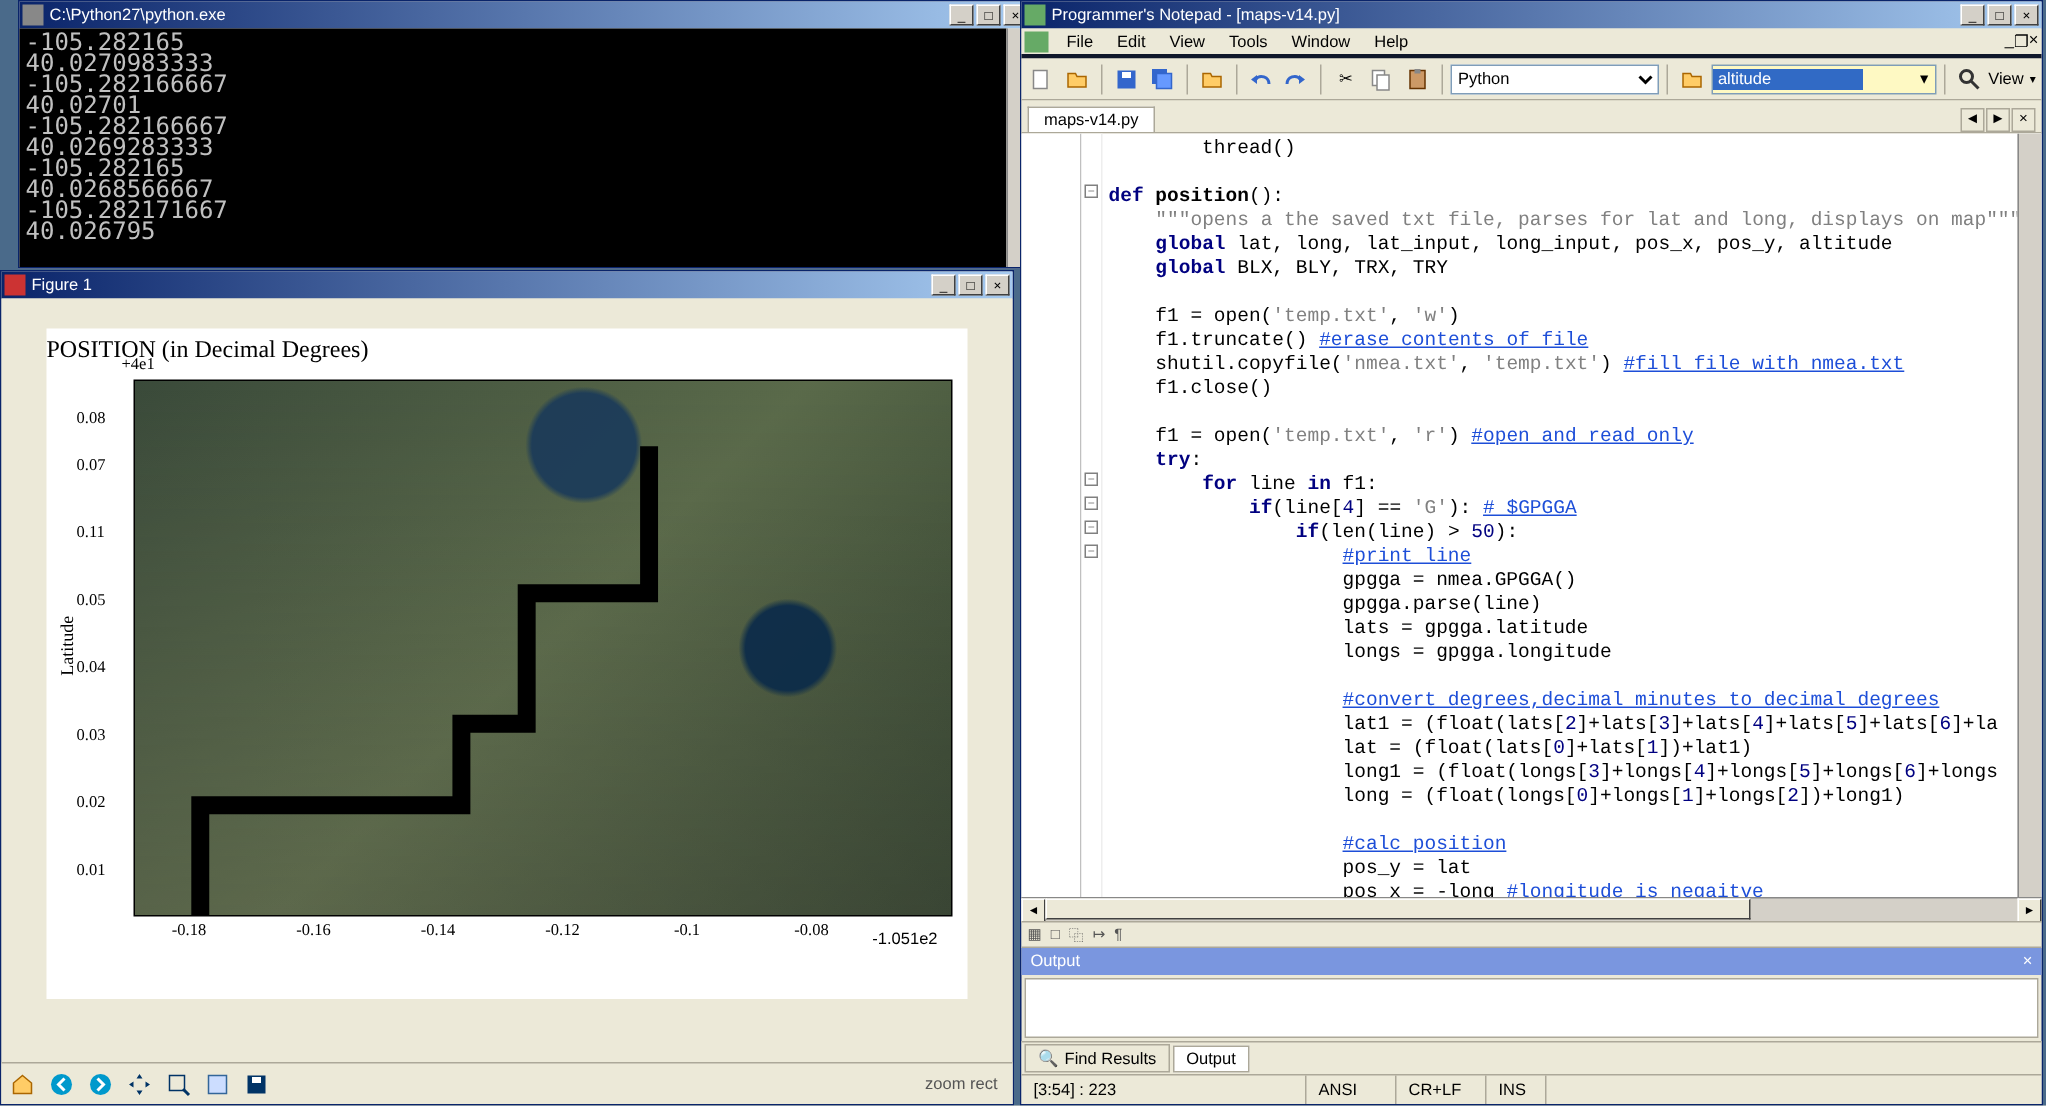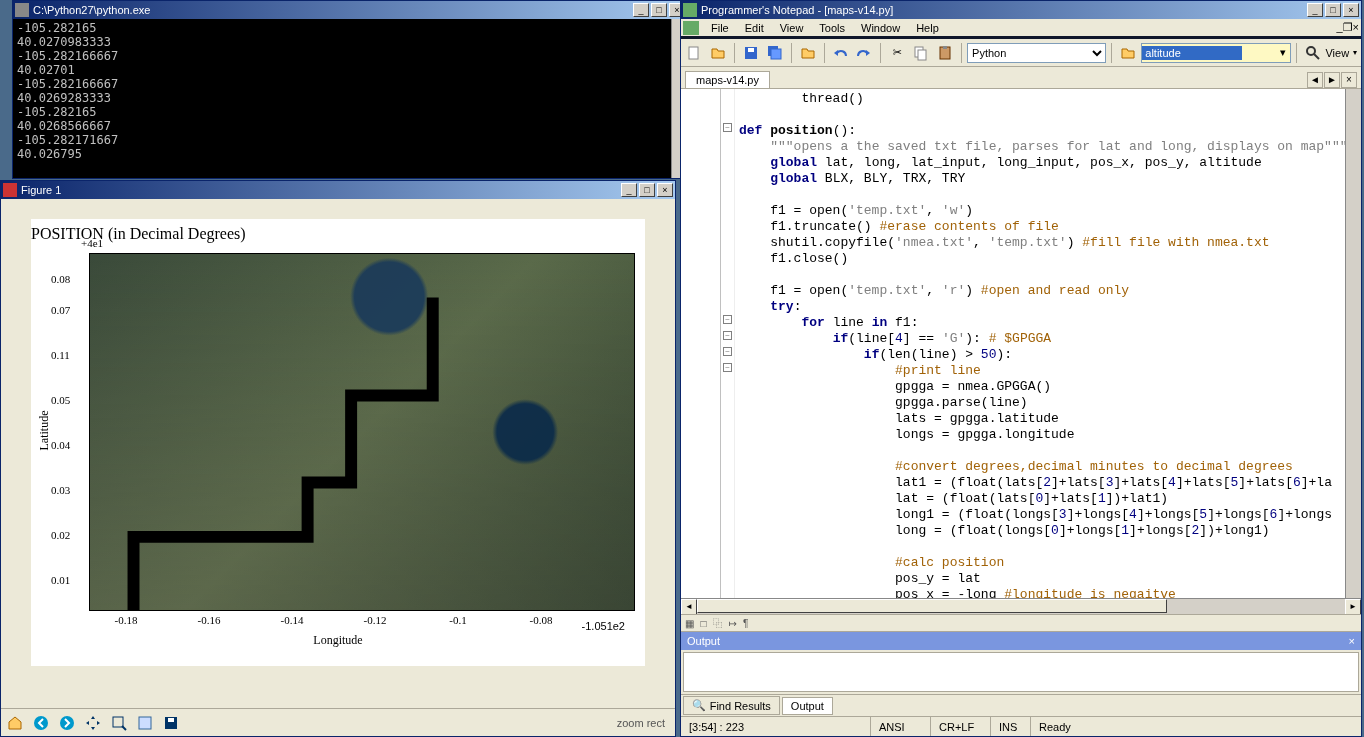--- a/index.html
+++ b/index.html
@@ -2,21 +2,21 @@
 <html><head>
 <meta charset="utf-8">
 <style>
 * { box-sizing: border-box; margin: 0; padding: 0; }
 body { font-family: "Tahoma", sans-serif; font-size: 11px; background: #4a6a8a; width: 1364px; height: 737px; overflow: hidden; position: relative; }
 .window { position: absolute; background: #ece9d8; border: 1px solid #0a246a; display: flex; flex-direction: column; }
 .titlebar { background: linear-gradient(to right, #0a246a, #a6caf0); color: white; height: 18px; display: flex; align-items: center; padding: 0 2px; font-size: 11px; }
 .titlebar .icon { width: 14px; height: 14px; background: #888; margin-right: 4px; display: inline-block; }
 .titlebar .title { flex: 1; }
 .titlebar .wbtn { width: 16px; height: 14px; background: #d4d0c8; border: 1px solid #fff; border-right-color:#404040; border-bottom-color:#404040; margin-left: 2px; font-size: 9px; line-height: 12px; text-align: center; color:#000; cursor:pointer; }
-.console-body { background: #000; color: #c0c0c0; font-family: "Lucida Console", monospace; font-size: 12px; padding: 2px 4px; flex: 1; overflow: hidden; white-space: pre; line-height: 14px; }
+.console-body { background: #000; color: #c0c0c0; font-family: "Lucida Console", monospace; font-size: 16px; padding: 2px 4px; flex: 1; overflow: hidden; white-space: pre; line-height: 14px; }
 .console-scroll { width: 16px; background: #d4d0c8; border-left:1px solid #888; }
 .console-wrap { display:flex; flex:1; }
 
 
 .fig-body { flex:1; background: #ece9d8; position: relative; }
 .plot-area { position: absolute; left: 30px; top: 20px; right: 30px; bottom: 70px; background: #fff; }
 .plot-title { position:absolute; top: 6px; left:0; right:0; font-size: 16px; font-family: serif; }
 .plot-offset-y { position:absolute; top: 18px; left: 50px; font-size:11px; font-family: serif; }
 .plot-offset-x { position:absolute; bottom: 34px; right: 20px; font-size:11px; font-family: Liberation Sans, sans-serif; }
 .ylabel { position:absolute; left: -6px; top: 50%; transform: rotate(-90deg) translateX(20px); font-size: 12px; font-family: serif; }
@@ -49,21 +49,21 @@
 .pn-tab-controls { margin-left:auto; display:flex; }
 .pn-tab-btn { width:16px; height:16px; border:1px solid #aca899; background:#ece9d8; font-size:10px; text-align:center; line-height:14px; cursor:pointer; margin-left:1px; }
 .code-area { flex:1; background:#fff; overflow:hidden; position:relative; display:flex; }
 .code-gutter { width:40px; background:#fff; border-right:1px solid #c0c0c0; }
 .fold-gutter { width:14px; background:#fff; border-right:1px solid #eee; position:relative; }
 .fold-box { width:9px; height:9px; border:1px solid #808080; position:absolute; left:2px; font-size:8px; line-height:7px; text-align:center; color:#808080; background:#fff; }
 .code-text { flex:1; font-family: "Courier New", monospace; font-size: 13px; line-height: 16px; padding: 2px 4px; white-space: pre; overflow:hidden; }
 .kw { color: #000080; font-weight: bold; }
 .fn { color: #000000; font-weight: bold; }
 .str { color: #808080; }
-.cmt { color: #a16207; }
+.cmt { color: #1d4ed8; text-decoration: underline; }
 .num { color: #000080; }
 .scrollbar-v { width:16px; background:#d4d0c8; border-left:1px solid #888; }
 .scrollbar-h { height:16px; background:#d4d0c8; border-top:1px solid #888; display:flex; }
 .sb-btn { width:16px; height:16px; background:#ece9d8; border:1px solid #fff; border-right-color:#404040; border-bottom-color:#404040; font-size:8px; text-align:center; line-height:14px; }
 .sb-thumb-h { height:14px; background:#ece9d8; border:1px solid #fff; border-right-color:#404040; border-bottom-color:#404040; margin-top:0; }
 .pn-small-toolbar { height:18px; background:#ece9d8; border-top:1px solid #aca899; border-bottom:1px solid #aca899; display:flex; align-items:center; padding:0 4px; gap:6px; font-size:10px; color:#555; }
 .pn-output-head { height:18px; background:#7a96df; color:#fff; display:flex; align-items:center; padding:0 6px; font-size:11px; }
 .pn-output-head .x { margin-left:auto; cursor:pointer; }
 .pn-output-body { height:40px; background:#fff; border:1px solid #aca899; margin:2px; }
 .pn-bottom-tabs { height:22px; background:#ece9d8; border-top:1px solid #aca899; display:flex; align-items:center; padding:2px; gap:2px; }
@@ -105,21 +105,20 @@
     <span class="title">Figure 1</span>
     <span class="wbtn">_</span>
     <span class="wbtn">□</span>
     <span class="wbtn">×</span>
   </div>
   <div class="fig-body">
     <div class="plot-area">
       <div class="plot-title">POSITION (in Decimal Degrees)</div>
       <div class="plot-offset-y">+4e1</div>
       <div class="ylabel">Latitude</div>
-      <div class="xlabel">Longitude</div>
       <div class="plot-offset-x">-1.051e2</div>
       <div class="map-canvas">
         <svg class="track-path" viewBox="0 0 100 100" preserveAspectRatio="none">
           <polyline points="63,8 63,26 48,26 48,42 40,42 40,52 8,52 8,68" stroke="#000" stroke-width="2.2" fill="none"></polyline>
           <circle cx="8" cy="68" r="1.8" fill="#1040ff"></circle>
         </svg>
       </div>
 
       <span class="ytick" style="top:60px">0.08</span>
       <span class="ytick" style="top:91px">0.07</span>
@@ -362,15 +361,14 @@
       </div>
     <div class="pn-btab active">
         <span>Output</span>
       </div>
   </div>
   <div class="statusbar">
     <div class="sb-cell" style="width:190px">[3:54] : 223</div>
     <div class="sb-cell" style="width:60px">ANSI</div>
     <div class="sb-cell" style="width:60px">CR+LF</div>
     <div class="sb-cell" style="width:40px">INS</div>
-    <div class="sb-cell" style="flex:1; border:none">Ready</div>
   </div>
 </div>
 
 </body></html>

